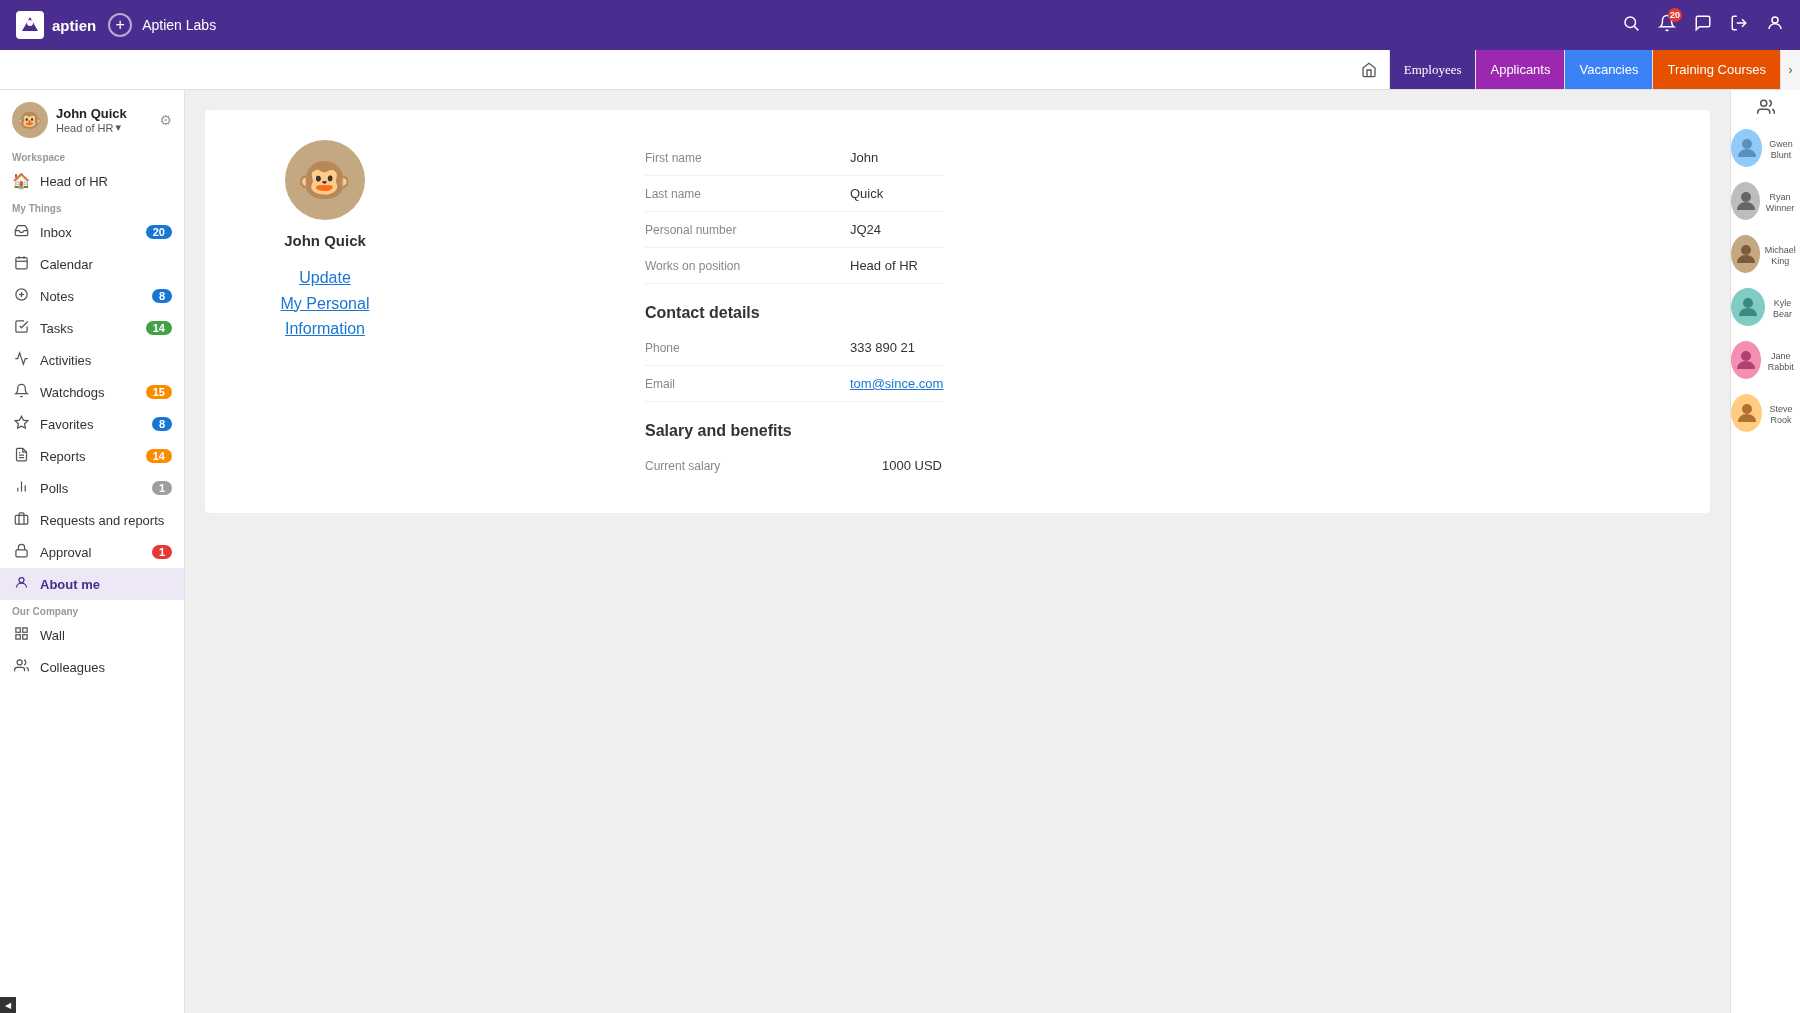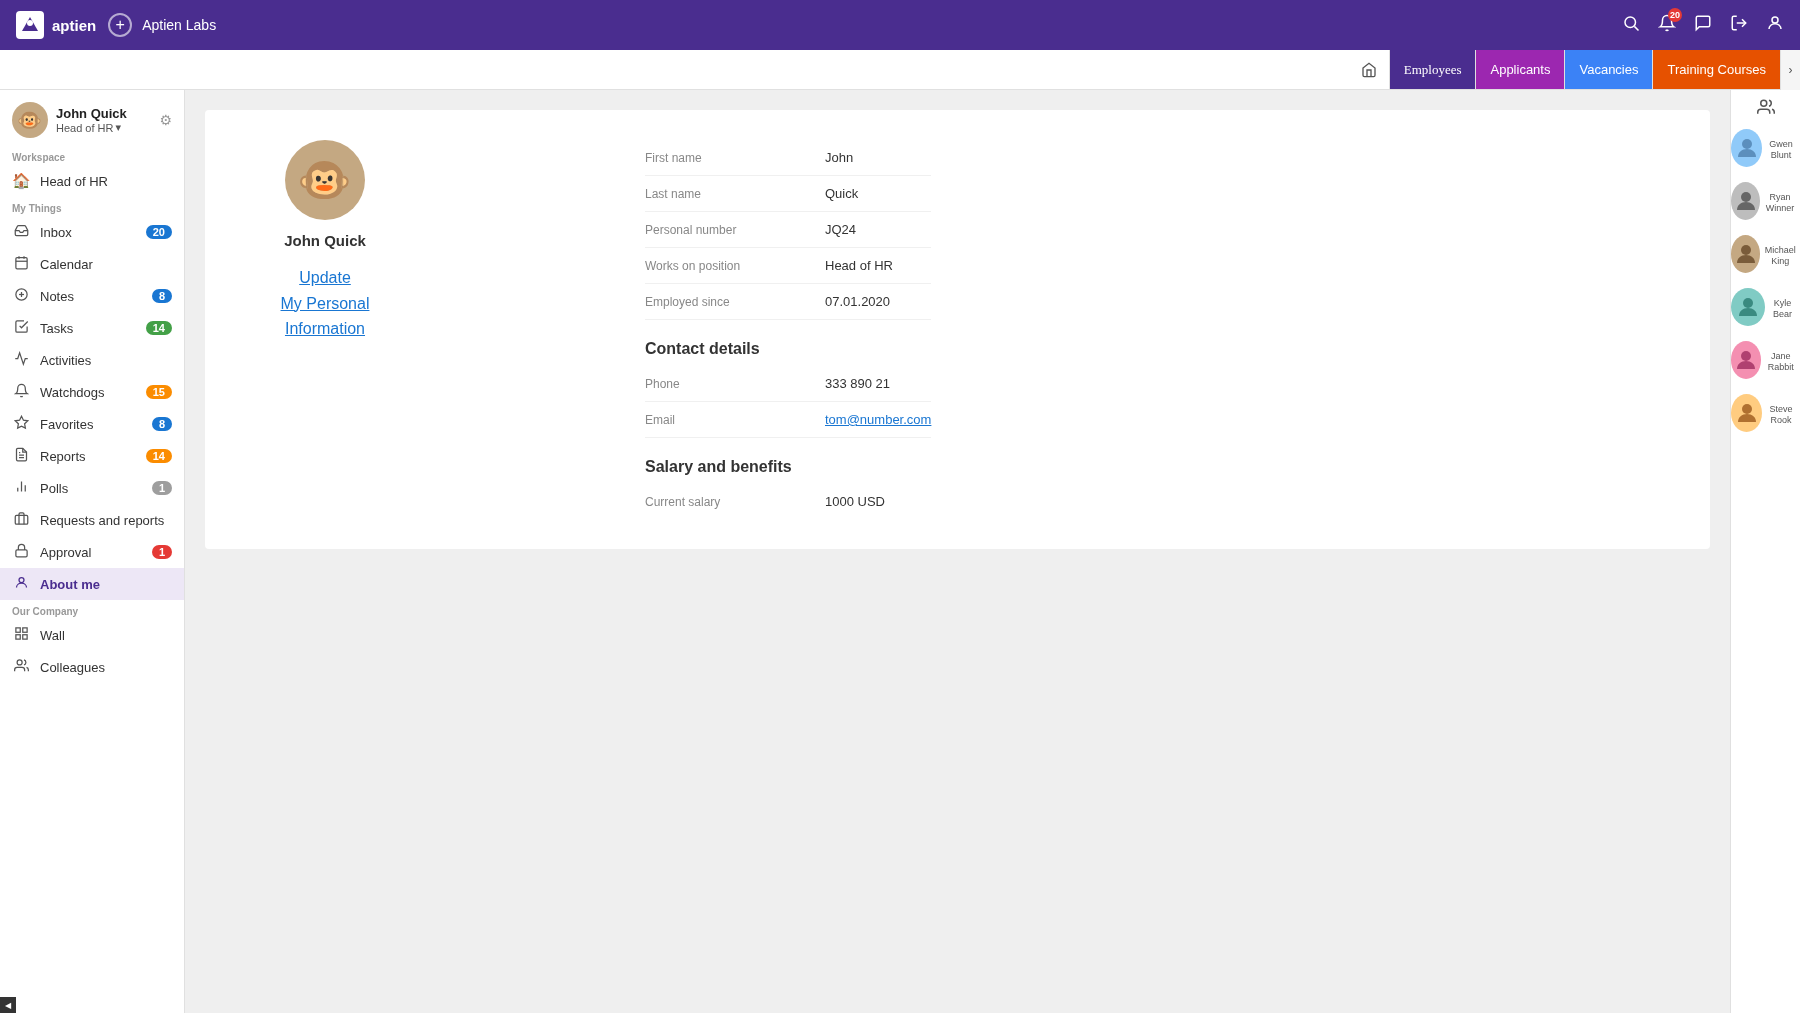--- a/index.html
+++ b/index.html
@@ -249,31 +249,32 @@
     }
     .profile-fields {
       margin-left: 200px;
     }
     .field-row {
       display: flex;
       align-items: flex-start;
       padding: 10px 0;
       border-bottom: 1px solid #f0f0f0;
     }
-    .field-row:last-child { border-bottom: none; }
+    .field-row:last-child { border-bottom: none; gap: 32px; }
     .field-label {
       width: 180px;
       font-size: 12px;
       color: #888;
       flex-shrink: 0;
       padding-top: 1px;
     }
     .field-value {
       font-size: 13px;
       color: #333;
+      margin-left: 25px;
     }
     .field-value.link { color: #1976d2; text-decoration: underline; cursor: pointer; }
     .section-title {
       font-size: 16px;
       font-weight: 600;
       color: #333;
       margin: 20px 0 8px 0;
     }
 
     
@@ -611,34 +612,30 @@
             <span class="field-value">Quick</span>
           </div>
           <div class="field-row">
             <span class="field-label">Personal number</span>
             <span class="field-value">JQ24</span>
           </div>
           <div class="field-row">
             <span class="field-label">Works on position</span>
             <span class="field-value">Head of HR</span>
           </div>
-          <div class="field-row">
-            <span class="field-label">Employed since</span>
-            <span class="field-value">07.01.2020</span>
-          </div>
 
           <div class="section-title">Contact details</div>
 
           <div class="field-row">
             <span class="field-label">Phone</span>
             <span class="field-value">333 890 21</span>
           </div>
           <div class="field-row">
             <span class="field-label">Email</span>
-            <span class="field-value link">tom@number.com</span>
+            <span class="field-value link">tom@since.com</span>
           </div>
 
           <div class="section-title">Salary and benefits</div>
 
           <div class="field-row">
             <span class="field-label">Current salary</span>
             <span class="field-value">1000 USD</span>
           </div>
         </div>
       </div>

